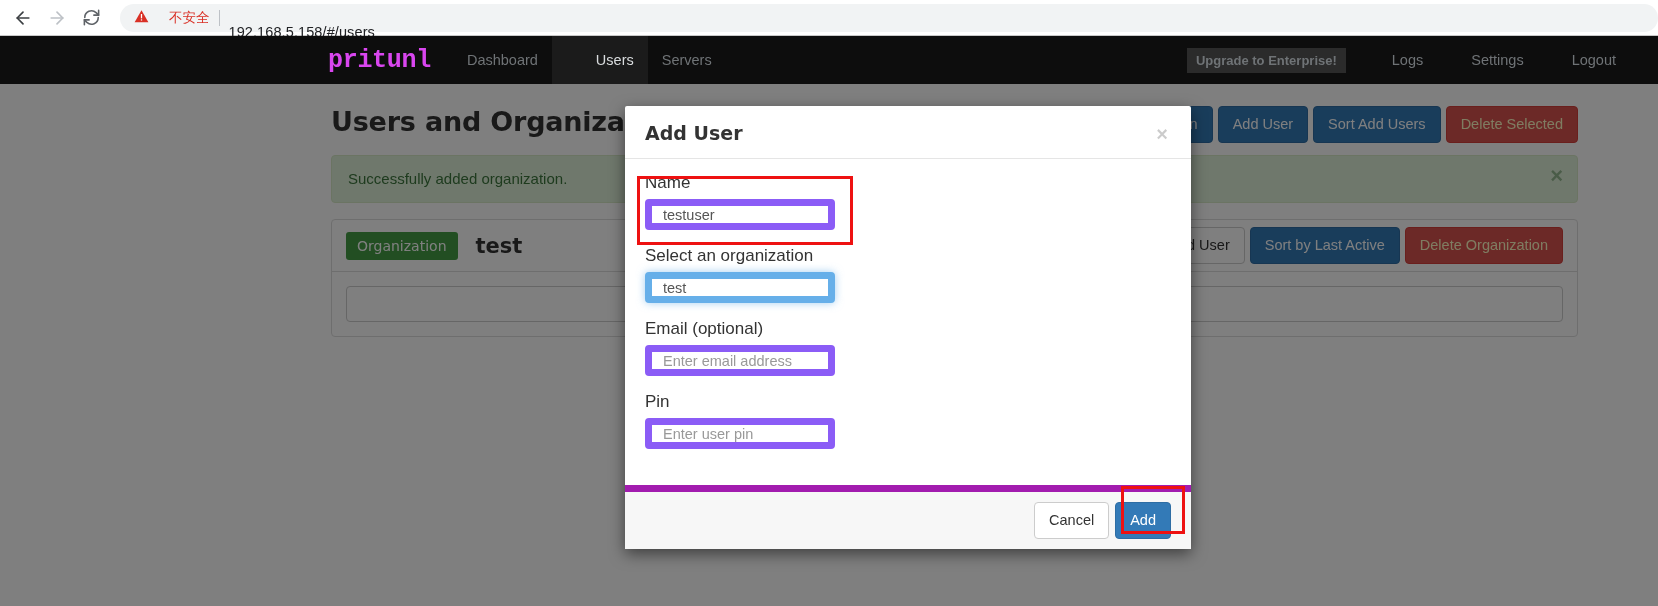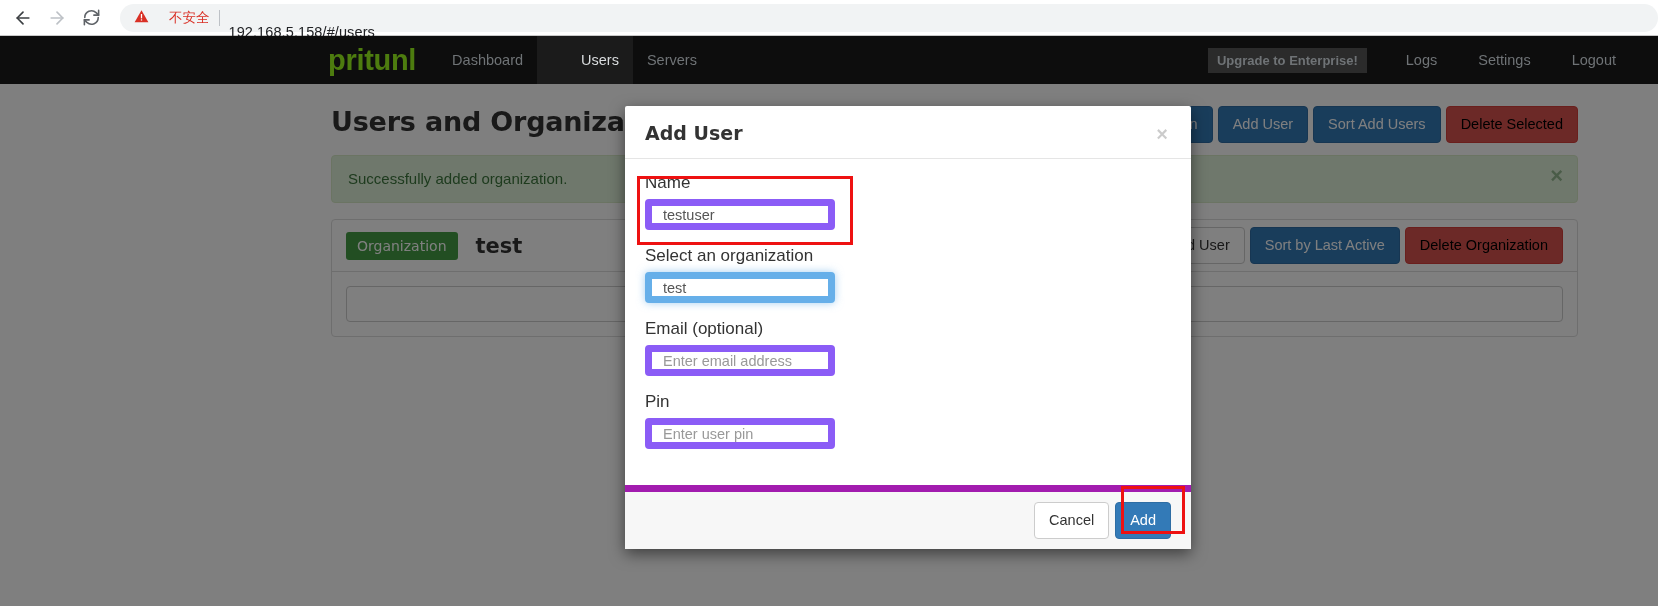--- a/index.html
+++ b/index.html
@@ -57,44 +57,44 @@
   
   .topnav {
     position: absolute; left: 0; top: 36px;
     width: 1658px; height: 48px;
     background: #0d0d0d;
     display: flex; align-items: stretch;
   }
   .brand {
     margin-left: 328px;
     display: flex; align-items: center;
-    font-size: 29px;
+    font-size: 25px;
     font-weight: 700;
-    color: #4d7c0f;
+    color: #d946ef;
     letter-spacing: -0.3px;
     padding-right: 22px;
-    font-family: Liberation Sans, sans-serif;
+    font-family: Liberation Mono, monospace;
   }
   .nav-links { display: flex; align-items: stretch; }
   .nav-link {
     display: flex; align-items: center;
     padding: 0 14px;
     font-size: 14.5px;
     color: #6f7376;
   }
   .nav-link.active {
     background: #1b1b1b;
     color: #d9dcde;
     padding-left: 44px;
   }
   .nav-right {
     margin-left: auto;
     display: flex; align-items: center;
     padding-right: 26px;
-    gap: 9px;
+    gap: 16px;
   }
   .upgrade-badge {
     background: #2b2b2b;
     color: #6f7376;
     font-size: 13px;
     font-weight: bold;
     padding: 5px 9px;
     margin-right: 14px;
   }
   .nav-right .nav-link { padding: 0 16px; }
@@ -139,21 +139,21 @@
     border: 1px solid transparent;
     border-radius: 4px;
     font-size: 14.5px;
     padding: 9px 14px;
     cursor: pointer;
     line-height: 1.2;
     white-space: nowrap;
     font-family: "Liberation Sans", sans-serif;
   }
   .btn-primary { background: #337ab7; border-color: #2e6da4; color: #ffffff; }
-  .btn-danger  { background: #d9534f; border-color: #d43f3a; color: #000000; }
+  .btn-danger  { background: #d9534f; border-color: #d43f3a; color: #fef9c3; }
   .btn-default { background: #ffffff; border-color: #cccccc; color: #333333; }
 
   .alert-success {
     margin-top: 18px;
     background: #dff0d8;
     border: 1px solid #d6e9c6;
     color: #3c763d;
     border-radius: 4px;
     padding: 14px 16px;
     font-size: 15px;

